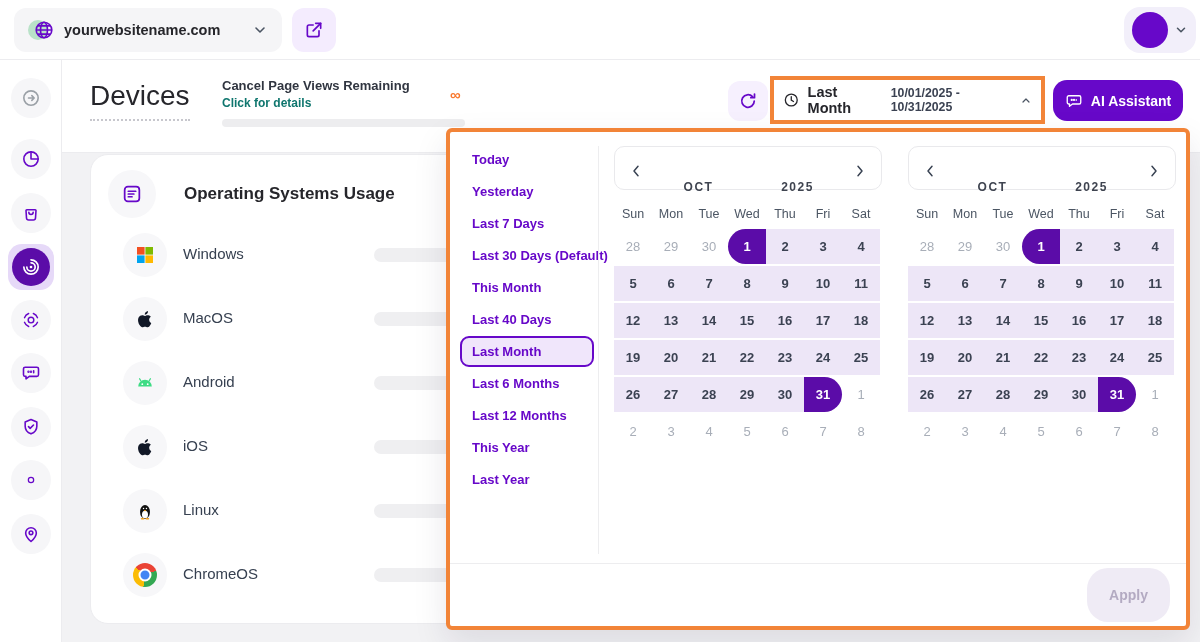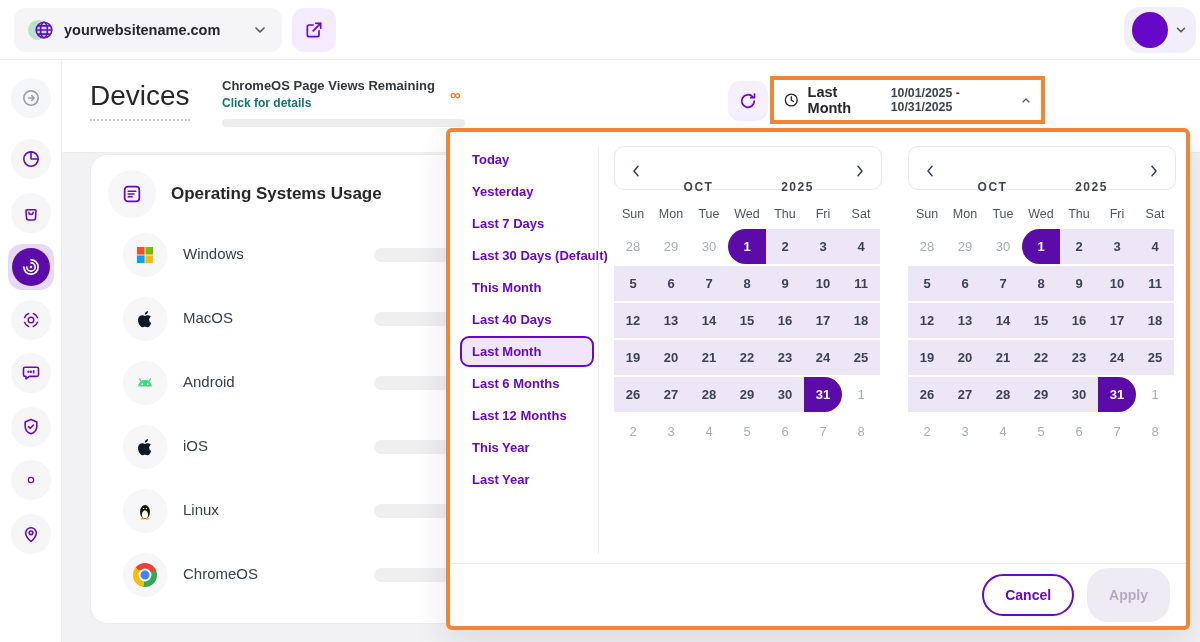--- a/index.html
+++ b/index.html
@@ -43,21 +43,21 @@
   .refresh-btn { position:absolute; left:666px; top:21px; width:40px; height:40px; border:none; border-radius:12px; background:#F6F0FE; display:flex; align-items:center; justify-content:center; cursor:pointer; color:#6708C9; }
   .ai-btn { position:absolute; left:991px; top:20px; width:130px; height:41px; border:none; border-radius:14px; background:#6708C9; color:#fff; display:flex; align-items:center; justify-content:center; gap:8px; font-family:"Liberation Sans",sans-serif; font-size:14px; font-weight:bold; cursor:pointer; }
 
   
   .date-range { position:absolute; left:770px; top:76px; width:275px; height:48px; background:#fff; border:4px solid #F28438; display:flex; align-items:center; padding:0 9px; gap:6px; z-index:22; cursor:pointer; }
   .dr-preset { font-size:14.5px; font-weight:bold; color:#26262B; margin-left:2px; }
   .dr-dates { font-size:12.3px; font-weight:bold; color:#3B4252; margin-left:6px; }
 
   
   .card { position:absolute; left:90px; top:154px; width:1020px; height:470px; background:#fff; border:1px solid #ECECEF; border-radius:18px; z-index:1; }
-  .card-head { position:absolute; left:17px; top:15px; display:flex; align-items:center; gap:15px; }
+  .card-head { position:absolute; left:17px; top:15px; display:flex; align-items:center; gap:28px; }
   .card-head-icon { width:48px; height:48px; border-radius:50%; background:#F7F7F9; display:flex; align-items:center; justify-content:center; color:#6708C9; }
   .card-title { font-size:17px; font-weight:bold; color:#26262B; }
   .os-row { position:absolute; left:0; height:44px; width:100%; }
   .os-ic { position:absolute; left:32px; top:0; width:44px; height:44px; border-radius:50%; background:#F7F7F9; display:flex; align-items:center; justify-content:center; }
   .os-label { position:absolute; left:92px; top:12px; font-size:15px; color:#374151; }
   .os-track { position:absolute; left:283px; top:15px; width:560px; height:14px; border-radius:7px; background:#EFEFF1; overflow:hidden; }
   .os-fill { height:14px; border-radius:7px; background:#6708C9; }
   .chrome-ic { width:24px; height:24px; border-radius:50%; background:conic-gradient(from -50deg,#EA4335 0 33%,#34A853 0 66%,#FBBC05 0 100%); position:relative; display:inline-block; }
   .chrome-hub { position:absolute; left:50%; top:50%; width:13px; height:13px; transform:translate(-50%,-50%); background:#4285F4; border:2.5px solid #fff; border-radius:50%; }
 
@@ -190,30 +190,39 @@
           <path d="M12 21s-6.4-5.4-6.4-10.2a6.4 6.4 0 1 1 12.8 0C18.4 15.6 12 21 12 21z"></path>
           <circle cx="12" cy="10.6" r="2.2"></circle>
         </svg>
       </span>
     </div>
   </div>
 
 <div class="header-band">
   <h1 class="page-title">Devices</h1>
   <div class="mpv">
-    <div class="mpv-label">ChromeOS Page Views Remaining</div>
+    <div class="mpv-label">Cancel Page Views Remaining</div>
     <div class="mpv-link">Click for details</div>
     <div class="mpv-track"></div>
   </div>
   <span class="inf">∞</span>
   <button class="refresh-btn">
     <svg width="20" height="20" viewBox="0 0 24 24" fill="none" stroke="currentColor" stroke-width="2.1" stroke-linecap="round" stroke-linejoin="round">
       <path d="M19.5 12a7.5 7.5 0 1 1-2.1-5.2"></path>
         <polyline points="19.8 3.6 19.8 8 15.4 8"></polyline>
     </svg>
+  </button>
+  <button class="ai-btn">
+    <svg width="18" height="18" viewBox="0 0 24 24" fill="none" stroke="#fff" stroke-width="1.8" stroke-linejoin="round">
+      <path d="M5 5h14a2 2 0 0 1 2 2v7a2 2 0 0 1-2 2h-9l-4 3v-3H5a2 2 0 0 1-2-2V7a2 2 0 0 1 2-2z"></path>
+      <circle cx="9" cy="10.5" r="0.6" fill="#fff"></circle>
+        <circle cx="12" cy="10.5" r="0.6" fill="#fff"></circle>
+        <path d="M15 9.5v2"></path>
+    </svg>
+    <span>AI Assistant</span>
   </button>
 </div>
 
 <div class="date-range">
   <svg width="18" height="18" viewBox="0 0 24 24" fill="none" stroke="#26262B" stroke-width="1.9" stroke-linecap="round">
     <circle cx="12" cy="12" r="8.6"></circle>
       <path d="M12 7.2v5l3.2 1.9"></path>
   </svg>
   <span class="dr-preset">Last Month</span>
   <span class="dr-dates">10/01/2025 - 10/31/2025</span>
@@ -450,16 +459,15 @@
           <span class="day-cell out">3</span>
           <span class="day-cell out">4</span>
           <span class="day-cell out">5</span>
           <span class="day-cell out">6</span>
           <span class="day-cell out">7</span>
           <span class="day-cell out">8</span>
         </div>
       </div>
   </div>
   <div class="dp-footer">
-    <button class="btn-cancel">Cancel</button>
     <button class="btn-apply">Apply</button>
   </div>
 </div>
 
 </body></html>

